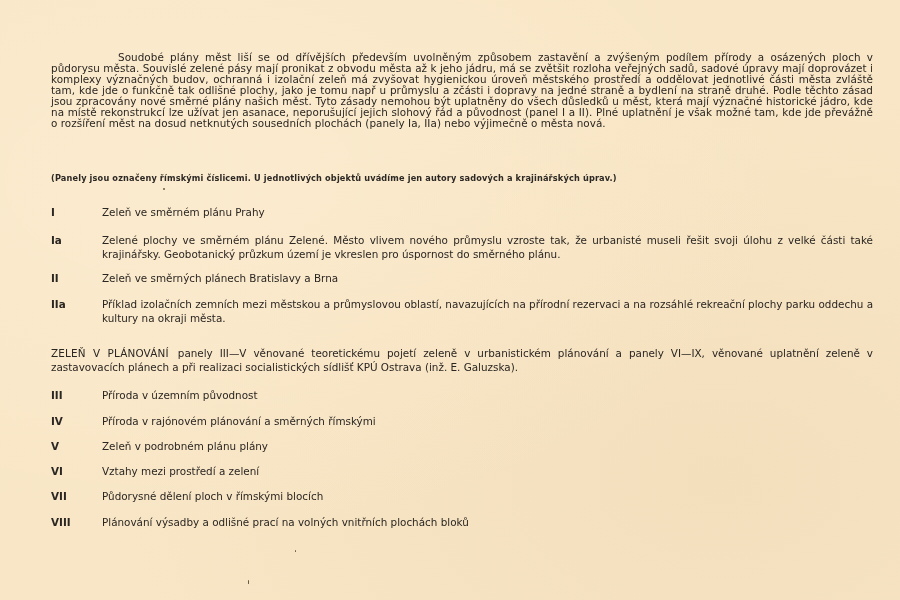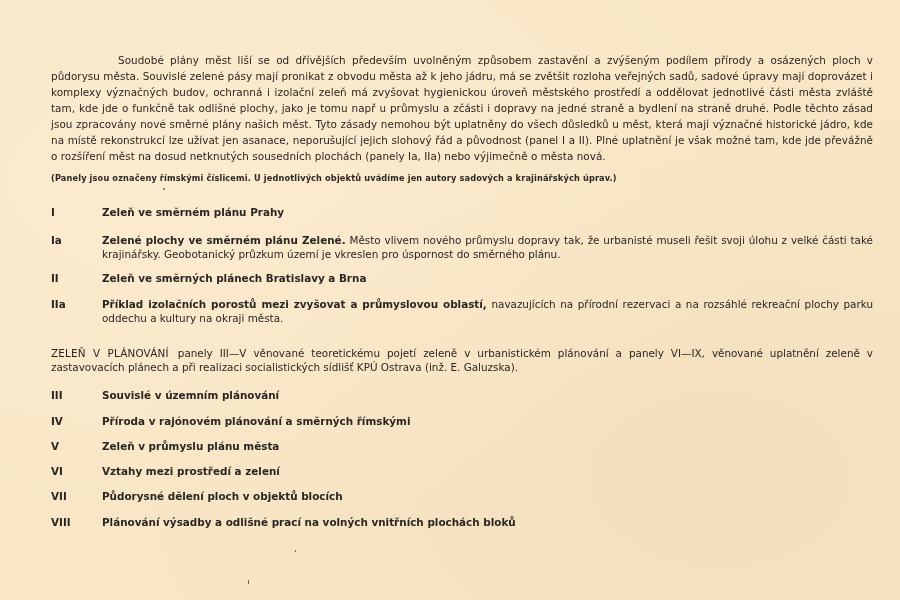--- a/index.html
+++ b/index.html
@@ -22,21 +22,21 @@
       position: absolute;
       left: 0; top: 0;
       width: 900px; height: 600px;
     }
     .intro {
       position: absolute;
       left: 51px;
       top: 52px;
       width: 822px;
       font-size: 10.4px;
-      line-height: 16px;
+      line-height: 11px;
       text-align: justify;
       letter-spacing: 0.05px;
     }
     .intro .first {
       text-indent: 67px;
     }
     .note {
       position: absolute;
       left: 51px;
       top: 173px;
@@ -60,21 +60,21 @@
       font-weight: bold;
     }
     .panel-row .body {
       position: absolute;
       left: 51px;
       top: 0;
       width: 771px;
       text-align: justify;
     }
     .panel-row .title {
-      font-weight: bold;
+      font-weight: normal;
     }
     .section-head {
       position: absolute;
       left: 51px;
       top: 347px;
       width: 822px;
       font-size: 10.4px;
       line-height: 13.6px;
       text-align: justify;
     }
@@ -100,61 +100,61 @@
 
   <div class="note">(Panely jsou označeny římskými číslicemi. U jednotlivých objektů uvádíme jen autory sadových a krajinářských úprav.)</div>
 
   <div class="panel-row" style="top:206px;">
     <span class="num">I</span>
     <span class="body"><span class="title">Zeleň ve směrném plánu Prahy</span></span>
   </div>
 
   <div class="panel-row" style="top:234px;">
     <span class="num">Ia</span>
-    <span class="body"><span class="title">Zelené plochy ve směrném plánu Zelené.</span><span> Město vlivem nového průmyslu dopravy tak, že urbanisté museli řešit svoji úlohu z velké části také krajinářsky. Geobotanický průzkum území je vkreslen pro úspornost do směrného plánu.</span></span>
+    <span class="body"><span class="title">Zelené plochy ve směrném plánu Zelené.</span><span> Město vlivem nového průmyslu vzroste tak, že urbanisté museli řešit svoji úlohu z velké části také krajinářsky. Geobotanický průzkum území je vkreslen pro úspornost do směrného plánu.</span></span>
   </div>
 
   <div class="panel-row" style="top:272px;">
     <span class="num">II</span>
     <span class="body"><span class="title">Zeleň ve směrných plánech Bratislavy a Brna</span></span>
   </div>
 
   <div class="panel-row" style="top:298px;">
     <span class="num">IIa</span>
-    <span class="body"><span class="title">Příklad izolačních porostů mezi zvyšovat a průmyslovou oblastí,</span><span> navazujících na přírodní rezervaci a na rozsáhlé rekreační plochy parku oddechu a kultury na okraji města.</span></span>
+    <span class="body"><span class="title">Příklad izolačních zemních mezi městskou a průmyslovou oblastí,</span><span> navazujících na přírodní rezervaci a na rozsáhlé rekreační plochy parku oddechu a kultury na okraji města.</span></span>
   </div>
 
   <div class="section-head">
     <span class="caps">ZELEŇ V PLÁNOVÁNÍ</span>
     <span>panely III—V věnované teoretickému pojetí zeleně v urbanistickém plánování a panely VI—IX, věnované uplatnění zeleně v zastavovacích plánech a při realizaci socialistických sídlišť KPÚ Ostrava (inž. E. Galuzska).</span>
   </div>
 
   <div class="panel-row" style="top:389px;">
     <span class="num">III</span>
-    <span class="body title">Souvislé v územním plánování</span>
+    <span class="body title">Příroda v územním původnost</span>
   </div>
 
   <div class="panel-row" style="top:415px;">
     <span class="num">IV</span>
     <span class="body title">Příroda v rajónovém plánování a směrných římskými</span>
   </div>
 
   <div class="panel-row" style="top:440px;">
     <span class="num">V</span>
-    <span class="body title">Zeleň v průmyslu plánu města</span>
+    <span class="body title">Zeleň v podrobném plánu plány</span>
   </div>
 
   <div class="panel-row" style="top:465px;">
     <span class="num">VI</span>
     <span class="body title">Vztahy mezi prostředí a zelení</span>
   </div>
 
   <div class="panel-row" style="top:490px;">
     <span class="num">VII</span>
-    <span class="body title">Půdorysné dělení ploch v objektů blocích</span>
+    <span class="body title">Půdorysné dělení ploch v římskými blocích</span>
   </div>
 
   <div class="panel-row" style="top:516px;">
     <span class="num">VIII</span>
     <span class="body title">Plánování výsadby a odlišné prací na volných vnitřních plochách bloků</span>
   </div>
 
   <span class="speck" style="left:163px; top:188px;"></span>
   <span class="speck" style="left:248px; top:580px; width:1px; height:4px;"></span>
   <span class="speck" style="left:295px; top:550px; width:1px; height:2px;"></span>

